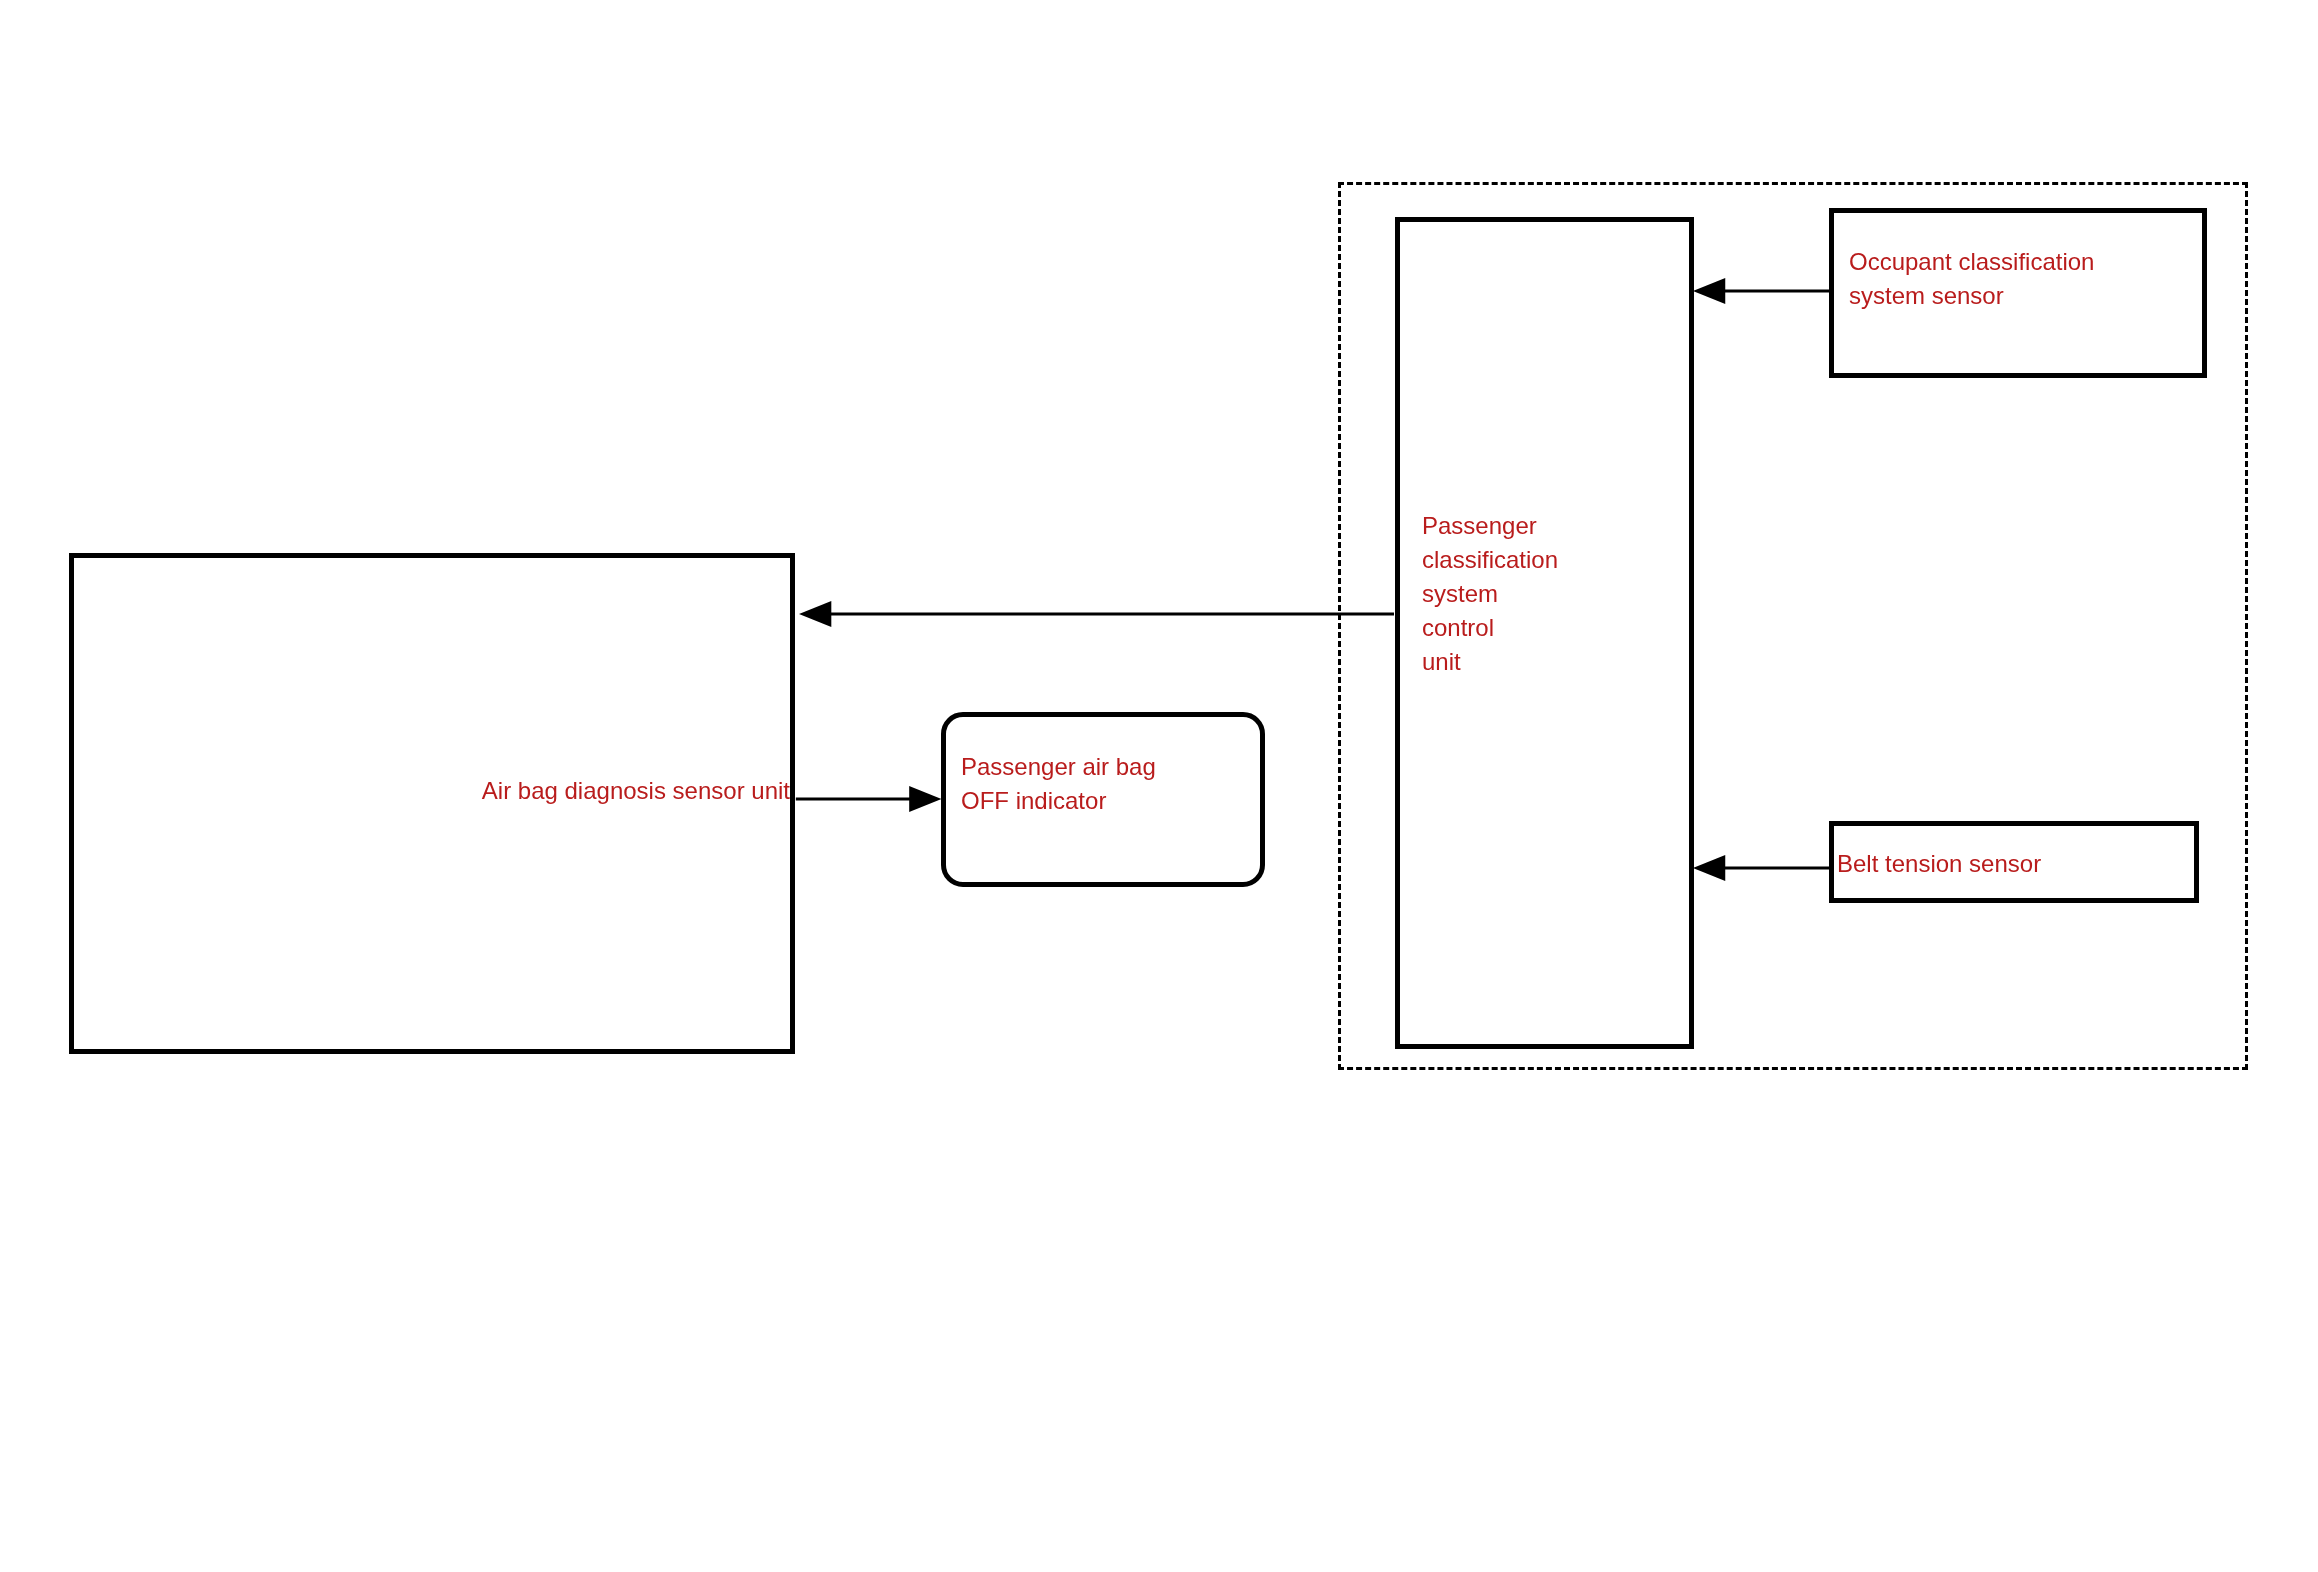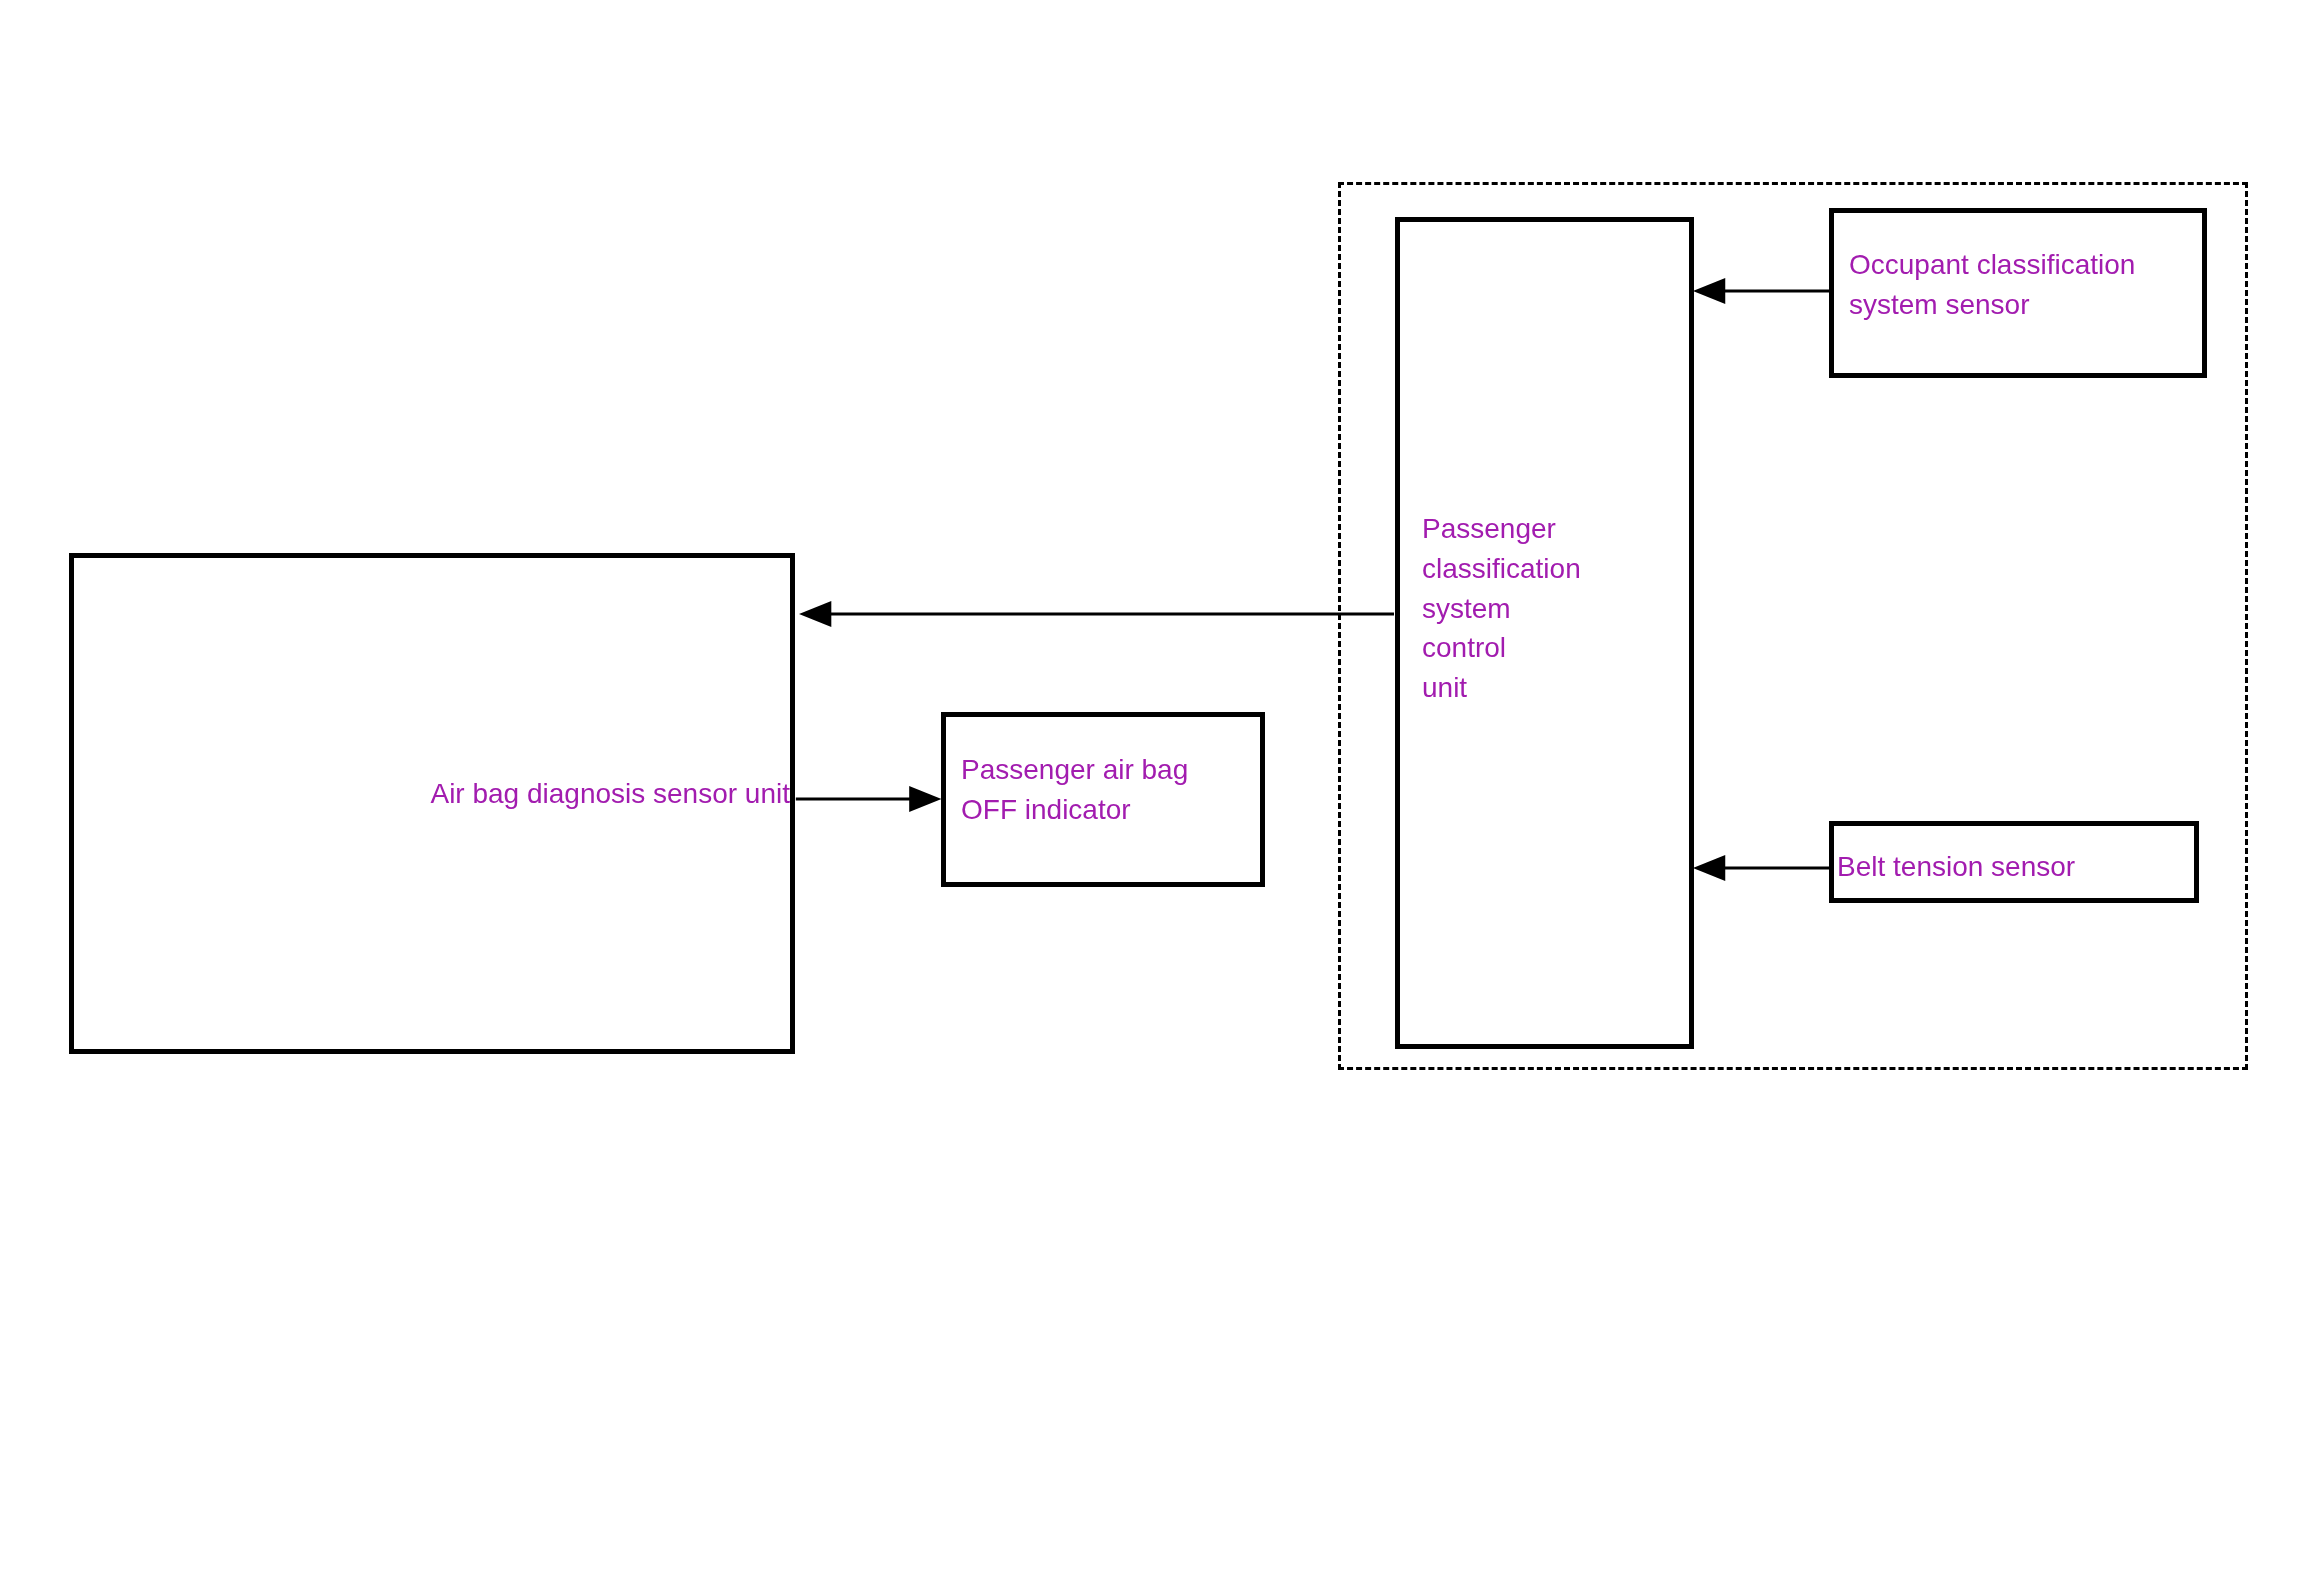--- a/index.html
+++ b/index.html
@@ -17,23 +17,23 @@
     overflow: hidden;
   }
   .box {
     position: absolute;
     box-sizing: border-box;
     background: #ffffff;
     border: 5.2px solid #000000;
   }
   .box-label {
     position: absolute;
-    font-size: 28px;
+    font-size: 24px;
     line-height: 1.42;
-    color: #a21caf;
+    color: #b91c1c;
     white-space: pre-line;
   }
   .label-center {
     left: 0;
     right: 0;
     text-align: right;
   }
   .dashed-region {
     position: absolute;
     box-sizing: border-box;
@@ -56,21 +56,21 @@
 <body>
 
 <div id="canvas">
 
   <div class="dashed-region" style="left:1338px; top:182px; width:910px; height:888px;"></div>
 
   <div class="box" style="left:69px; top:553px; width:726px; height:501px;">
     <div class="box-label label-center" style="top:216px;">Air bag diagnosis sensor unit</div>
   </div>
 
-  <div class="box" style="left:941px; top:712px; width:324px; height:175px;">
+  <div class="box" style="left:941px; top:712px; width:324px; height:175px;border-radius:22px;">
     <div class="box-label" style="left:15px; top:33px; text-align:left;">Passenger air bag
 OFF indicator</div>
   </div>
 
   <div class="box" style="left:1395px; top:217px; width:299px; height:832px;">
     <div class="box-label" style="left:22px; top:287px; text-align:left;">Passenger
 classification
 system
 control
 unit</div>

